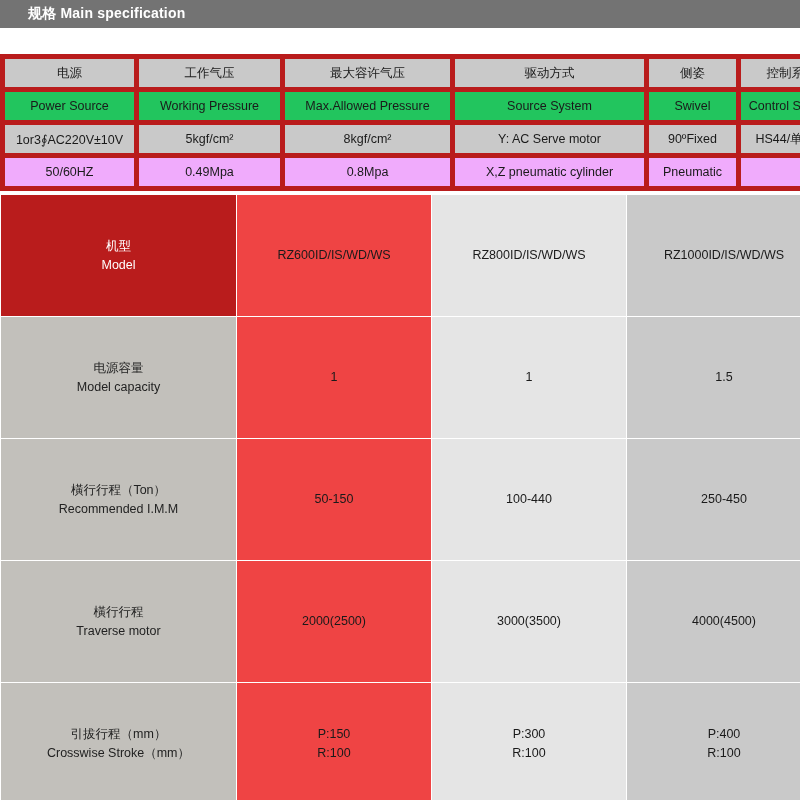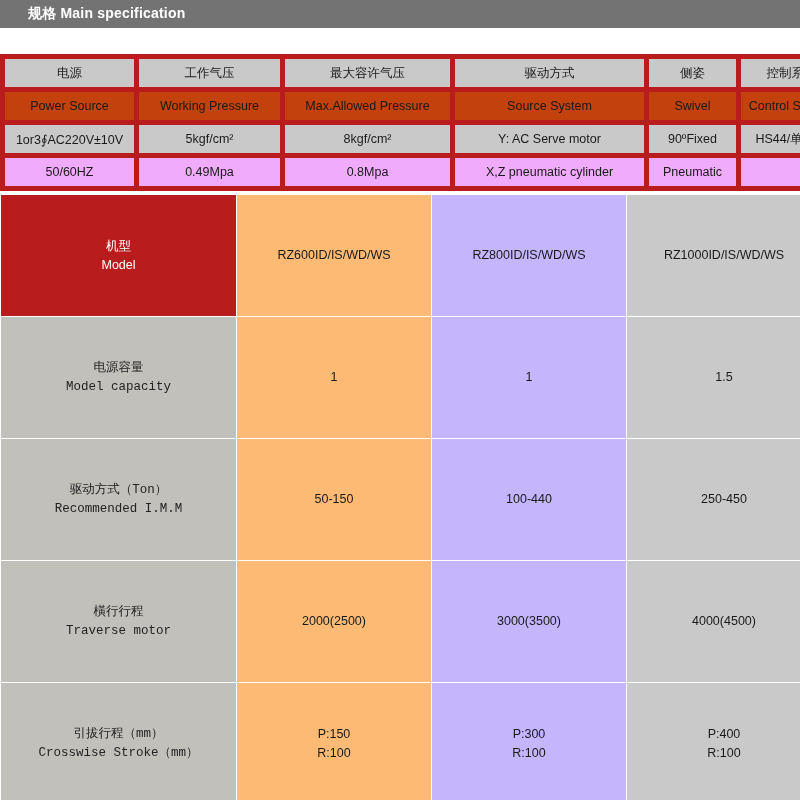--- a/index.html
+++ b/index.html
@@ -54,21 +54,21 @@
     text-align: center;
     vertical-align: middle;
     font-size: 12.5px;
     color: #1a1a1a;
     height: 24px;
     padding: 2px 1px;
     white-space: nowrap;
     overflow: hidden;
   }
   .spec-table tr.row-cn td { background: #c9c9c9; }
-  .spec-table tr.row-en td { background: #c2410c; }
+  .spec-table tr.row-en td { background: #22c55e; }
   .spec-table tr.row-v1 td { background: #c9c9c9; margin-left: 44px; }
   .spec-table tr.row-v2 td { background: #f0abfc; }
 
   .c0 { width: 127px; }
   .c1 { width: 139px; }
   .c2 { width: 163px; }
   .c3 { width: 187px; }
   .c4 { width: 85px; }
   .c5 { width: 99px; }
 
@@ -92,24 +92,23 @@
   }
   .model-table td.label-dark {
     background: #b91c1c;
     color: #ffffff;
     width: 231px;
   }
   .model-table td.label-light {
     background: #c2c0bb;
     color: #222222;
     width: 231px;
-    font-family: Liberation Mono, monospace;
-  }
-  .model-table td.val-a { background: #fdba74; }
-  .model-table td.val-b { background: #c4b5fd; }
+  }
+  .model-table td.val-a { background: #ef4444; }
+  .model-table td.val-b { background: #e5e5e5; }
   .model-table td.val-c { background: #c9c9c9; }
 
   .mcol { width: 190px; }
 
   .hdr-row td { height: 113px; }
   .body-row td { height: 113px; }
 
   .line { display: block; }
   .cn { display: block; }
   .en { display: block; }
@@ -177,21 +176,21 @@
           <span class="cn">电源容量</span>
           <span class="en">Model capacity</span>
         </td>
         <td class="mcol val-a">1</td>
         <td class="mcol val-b">1</td>
         <td class="mcol val-c">1.5</td>
       </tr>
 
       <tr class="body-row">
         <td class="label-light">
-          <span class="cn">驱动方式（Ton）</span>
+          <span class="cn">橫行行程（Ton）</span>
           <span class="en">Recommended I.M.M</span>
         </td>
         <td class="mcol val-a">50-150</td>
         <td class="mcol val-b">100-440</td>
         <td class="mcol val-c">250-450</td>
       </tr>
 
       <tr class="body-row">
         <td class="label-light">
           <span class="cn">橫行行程</span>

